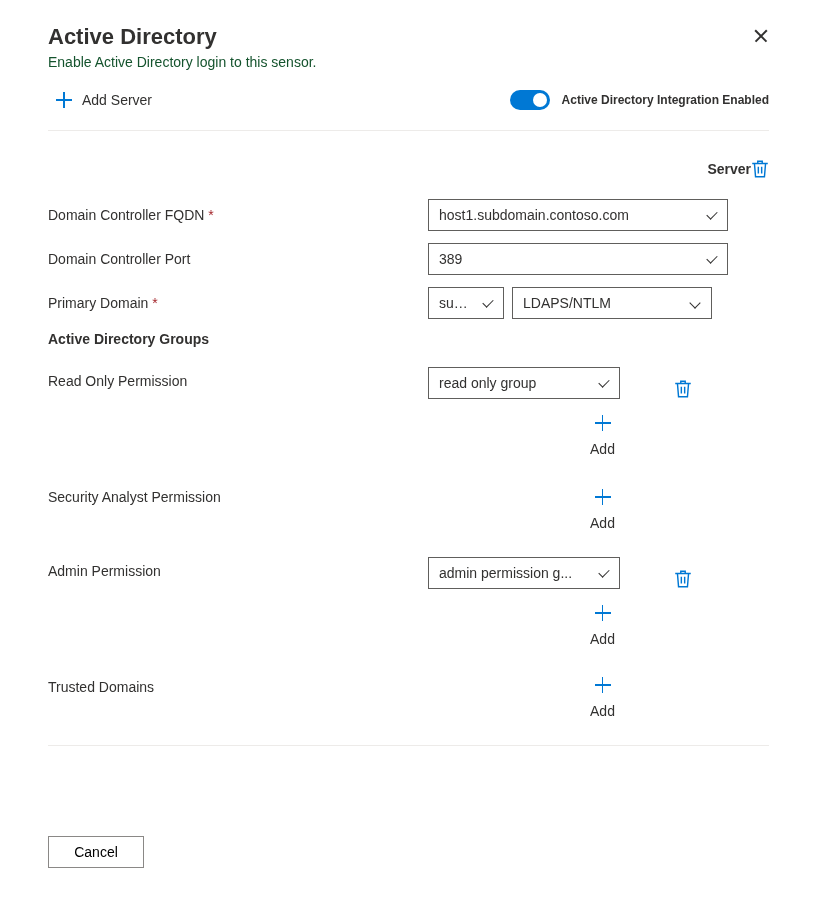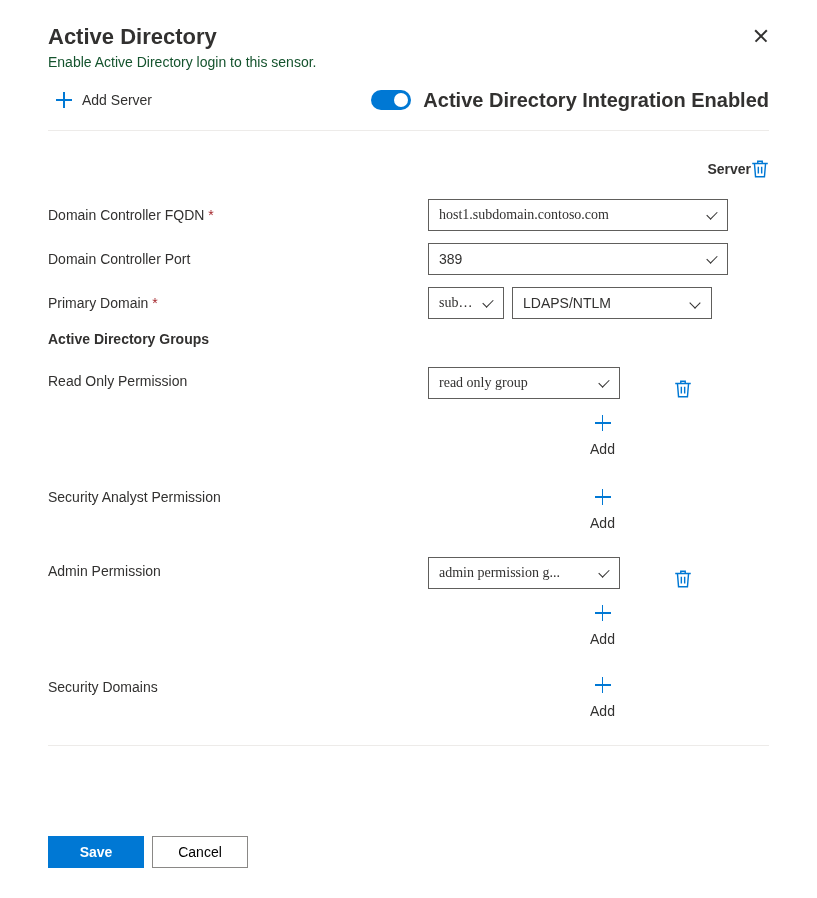--- a/index.html
+++ b/index.html
@@ -28,21 +28,21 @@
     .plus-icon { width: 16px; height: 16px; position: relative; }
     .plus-icon::before, .plus-icon::after {
       content: ""; position: absolute; background: #0078d4;
     }
     .plus-icon::before { top: 7px; left: 0; width: 16px; height: 1.5px; }
     .plus-icon::after { top: 0; left: 7px; width: 1.5px; height: 16px; }
 
     .toggle-wrap { display: flex; align-items: center; gap: 12px; }
     .toggle { width: 40px; height: 20px; background: #0078d4; border-radius: 10px; position: relative; cursor: pointer; }
     .toggle::after { content: ""; position: absolute; top: 3px; right: 3px; width: 14px; height: 14px; background: #fff; border-radius: 50%; }
-    .toggle-label { font-weight: 600; font-size: 20px; }
+    .toggle-label { font-weight: 600; font-size: 12px; }
 
     .divider { border: none; border-top: 1px solid #edebe9; margin: 0 0 28px 0; }
 
     .server-header { display: flex; justify-content: flex-end; align-items: center; margin-bottom: 20px; }
     .section-title { font-weight: 600; font-size: 14px; }
     .trash-btn { width: 18px; height: 20px; cursor: pointer; }
     .trash-btn svg { width: 18px; height: 20px; }
 
     .row { display: flex; align-items: center; margin-bottom: 12px; }
     .label-col { width: 380px; flex-shrink: 0; font-size: 14px; }
@@ -61,21 +61,21 @@
     .check-icon { position: absolute; right: 8px; top: 50%; transform: translateY(-50%); width: 14px; height: 14px; }
     .check-icon::after {
       content: ""; position: absolute; left: 2px; top: 3px; width: 9px; height: 5px;
       border-left: 1.5px solid #323130; border-bottom: 1.5px solid #323130; transform: rotate(-45deg);
     }
     .chevron-icon { position: absolute; right: 10px; top: 50%; transform: translateY(-50%); width: 12px; height: 12px; }
     .chevron-icon::after {
       content: ""; position: absolute; left: 2px; top: 2px; width: 7px; height: 7px;
       border-right: 1.5px solid #323130; border-bottom: 1.5px solid #323130; transform: rotate(45deg);
     }
-    .truncate { white-space: nowrap; overflow: hidden; text-overflow: ellipsis; max-width: 100%; display: inline-block; font-family: Liberation Serif, serif;}
+    .truncate { white-space: nowrap; overflow: hidden; text-overflow: ellipsis; max-width: 100%; display: inline-block;}
 
     .groups-title { font-weight: 600; margin: 8px 0 20px 0; }
     .group-row { display: flex; align-items: flex-start; margin-bottom: 6px; }
     .group-label { width: 380px; padding-top: 6px; }
     .group-fields { flex: 1; }
     .group-line { display: flex; align-items: flex-end; gap: 54px; margin-bottom: 10px; }
     .add-btn { display: flex; align-items: center; gap: 10px; cursor: pointer; padding: 6px 0 6px 8px; margin-bottom: 14px; flex-direction: column;}
 
     .divider2 { border: none; border-top: 1px solid #edebe9; margin-top: 4px; }
 
@@ -196,27 +196,26 @@
       </div>
     </div>
     <div class="add-btn">
       <span class="plus-icon"></span>
       <span>Add</span>
     </div>
   </div>
 </div>
 
 <div class="group-row">
-  <div class="group-label">Security Domains</div>
+  <div class="group-label">Trusted Domains</div>
   <div class="group-fields">
     <div class="add-btn" style="margin-top:-2px">
       <span class="plus-icon"></span>
       <span>Add</span>
     </div>
   </div>
 </div>
 
 <hr class="divider2">
 
 <div class="footer">
-  <button class="btn btn-primary">Save</button>
   <button class="btn">Cancel</button>
 </div>
 
 </body></html>

